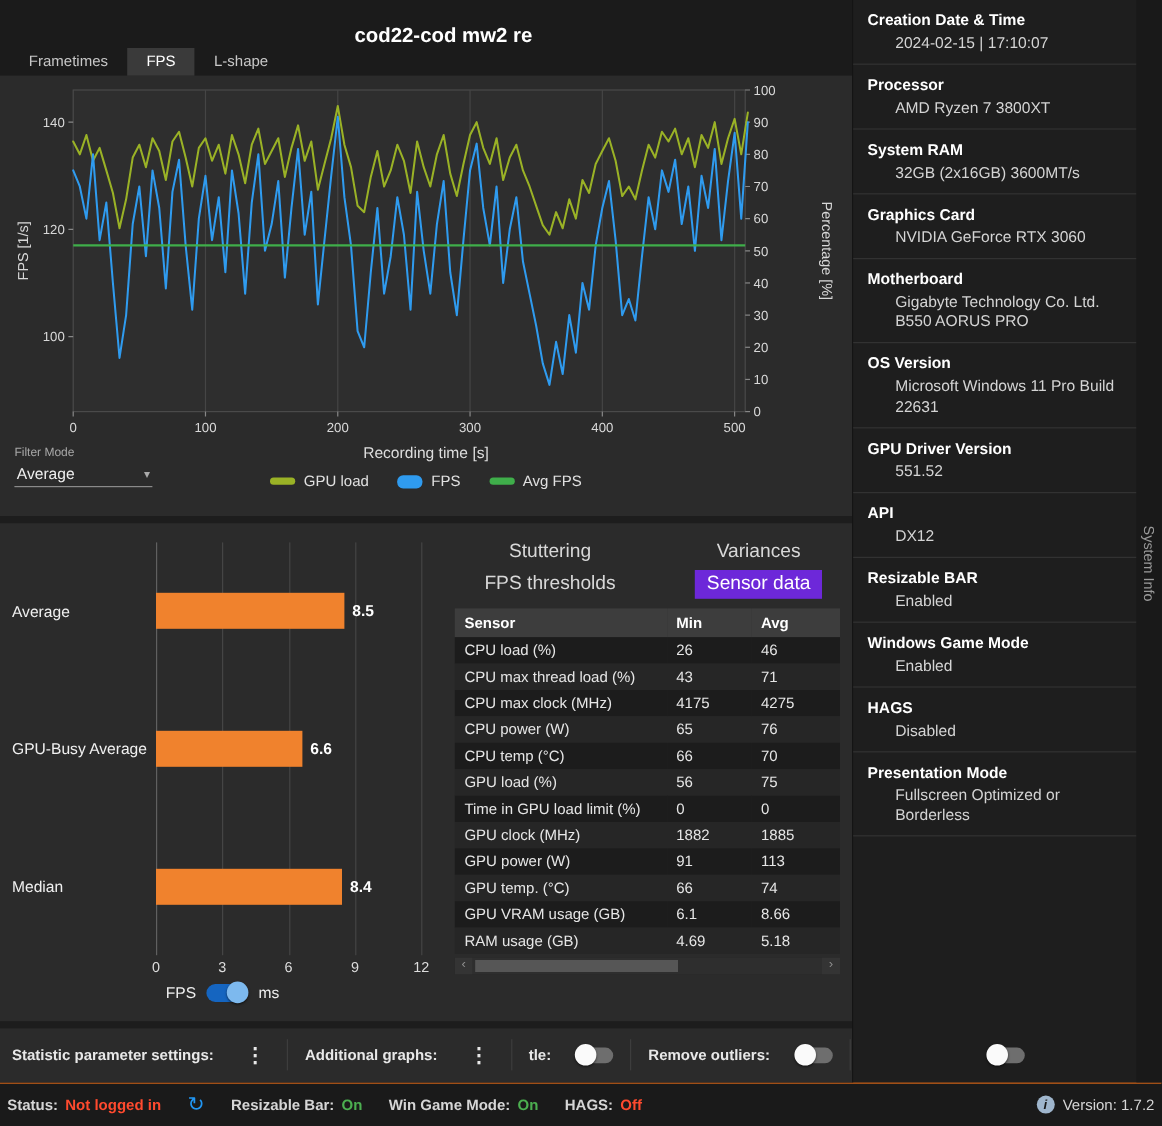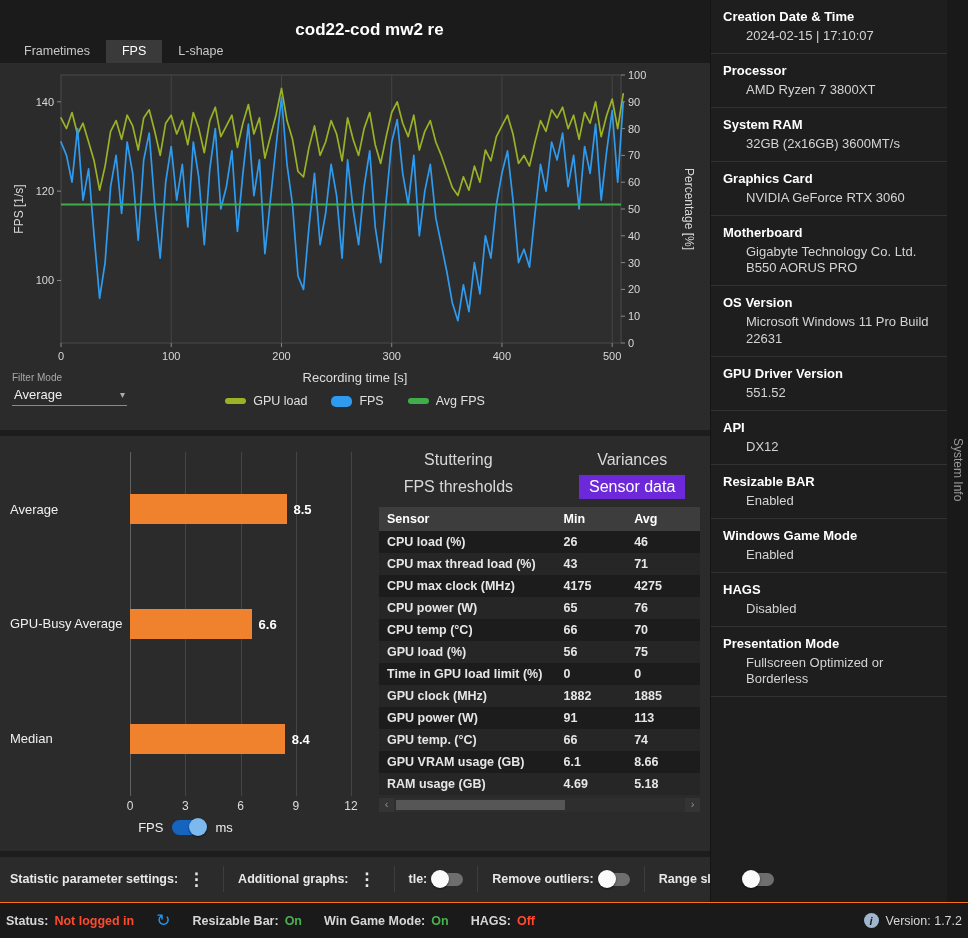--- a/index.html
+++ b/index.html
@@ -56,34 +56,34 @@
   .unit-toggle .u-knob { position: absolute; right: -1px; top: -2px; width: 18px; height: 18px; border-radius: 50%;
     background: #7db9ee; box-shadow: 0 1px 2px rgba(0,0,0,.6); }
 
   .table-section { flex: 1; padding: 12px 10px 0 4px; }
   .analysis-tabs { display: grid; grid-template-columns: auto auto; justify-content: center;
     column-gap: 56px; row-gap: 3px; margin-bottom: 8px; }
   .analysis-tab { font-size: 16px; color: #d8d8d8; padding: 3px 10px; cursor: pointer; justify-self: center; }
   .analysis-tab.active { background: #6d28d9; color: #fff; }
   table { width: 100%; border-collapse: collapse; }
   th { background: #3d3d3d; color: #fff; font-weight: bold; text-align: left; font-size: 12.5px; padding: 5px 8px; }
-  td { font-size: 12.5px; color: #e6e6e6; padding: 4px 8px; font-weight: bold; }
+  td { font-size: 12.5px; color: #e6e6e6; padding: 4px 8px; }
   tbody tr:nth-child(odd) { background: #1c1c1c; }
   tbody tr:nth-child(even) { background: #262626; }
   col.c-sensor { width: 55%; } col.c-min { width: 22%; } col.c-avg { width: 23%; }
   .h-scroll { display: flex; align-items: center; height: 14px; margin-top: 3px; background: #262626; }
   .h-arrow { width: 15px; height: 14px; background: #343434; color: #909090; font-size: 11px; line-height: 13px;
     text-align: center; cursor: pointer; flex: none; }
   .h-track { flex: 1; position: relative; height: 100%; background: #2e2e2e; }
   .h-thumb { position: absolute; left: 2px; top: 2px; bottom: 2px; width: 58%; background: #565656; cursor: grab; }
 
   
   .settings-bar { height: 46px; margin-top: 6px; background: #2b2b2b; display: flex; align-items: center;
     padding: 0 10px; gap: 14px; }
-  .settings-item { display: flex; align-items: center; gap: 6px; }
+  .settings-item { display: flex; align-items: center; gap: 22px; }
   .settings-label { font-size: 12.5px; font-weight: 600; color: #e8e8e8; white-space: nowrap; }
   .kebab { font-size: 17px; color: #e8e8e8; font-weight: bold; cursor: pointer; padding: 0 4px; }
   .toggle { width: 30px; height: 13px; border-radius: 7px; background: #6e6e6e; position: relative; cursor: pointer; flex: none; }
   .toggle .knob { position: absolute; left: -2px; top: -2.5px; width: 18px; height: 18px; border-radius: 50%;
     background: #fafafa; box-shadow: 0 1px 2px rgba(0,0,0,.6); }
   .sep { width: 1px; height: 26px; background: #3d3d3d; flex: none; }
 
   
   .status-bar { height: 36px; background: #1a1a1a; border-top: 1px solid #f97316; display: flex; align-items: center;
     padding: 0 6px; gap: 22px; font-size: 12.5px; }

